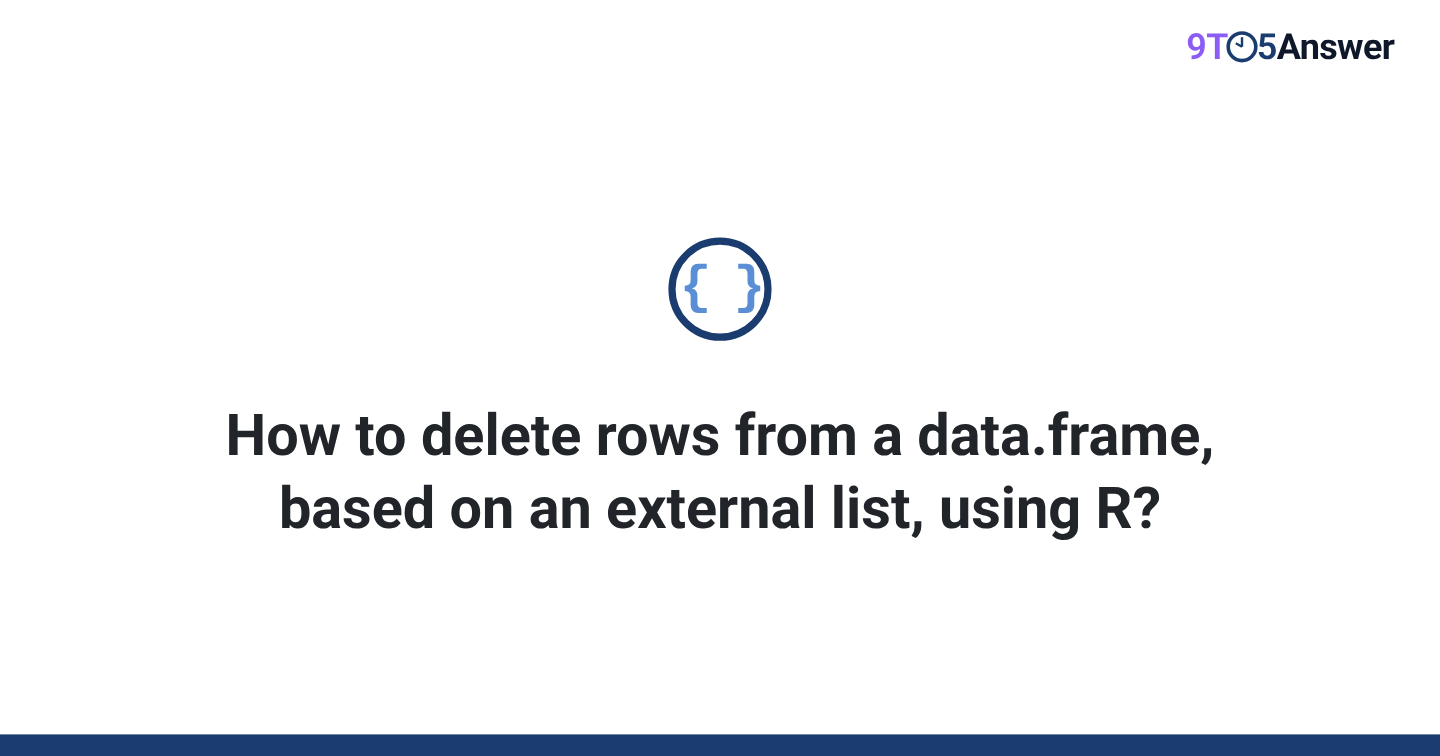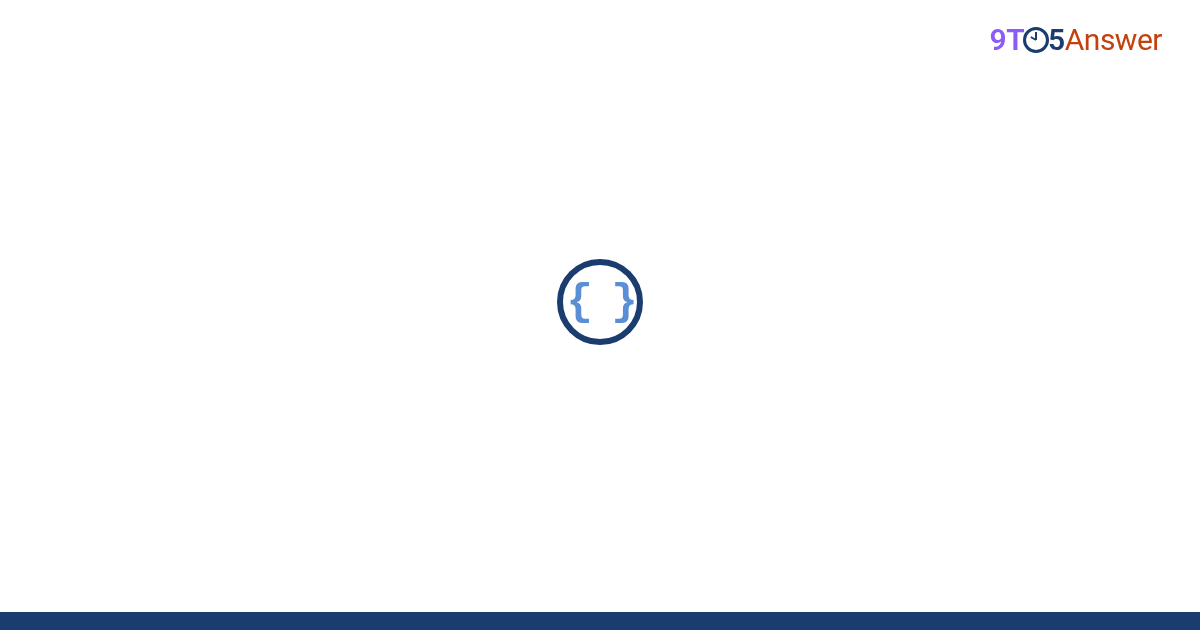--- a/index.html
+++ b/index.html
@@ -55,22 +55,22 @@
       width: 2px;
       height: 6px;
       background: #1a3c6e;
       transform-origin: top center;
       transform: translate(-50%, 0) rotate(120deg);
     }
     .logo .five {
       color: #1a3c6e;
     }
     .logo .answer {
-      color: #c2410c;
-      font-weight: 400;
+      color: #0f172a;
+      font-weight: 700;
     }
     .content {
       position: absolute;
       top: 0;
       left: 0;
       right: 0;
       bottom: 18px;
       display: flex;
       flex-direction: column;
       align-items: center;
@@ -117,15 +117,16 @@
 <body>
 
 <div class="logo">
   <span class="nine-t">9T</span><span class="clock"></span><span class="five">5</span><span class="answer">Answer</span>
 </div>
 
 <div class="content">
   <div class="category-icon">
     <span class="braces">{ }</span>
   </div>
+  <h1 class="title">How to delete rows from a data.frame, based on an external list, using R?</h1>
 </div>
 
 <div class="bottom-bar"></div>
 
 </body></html>

